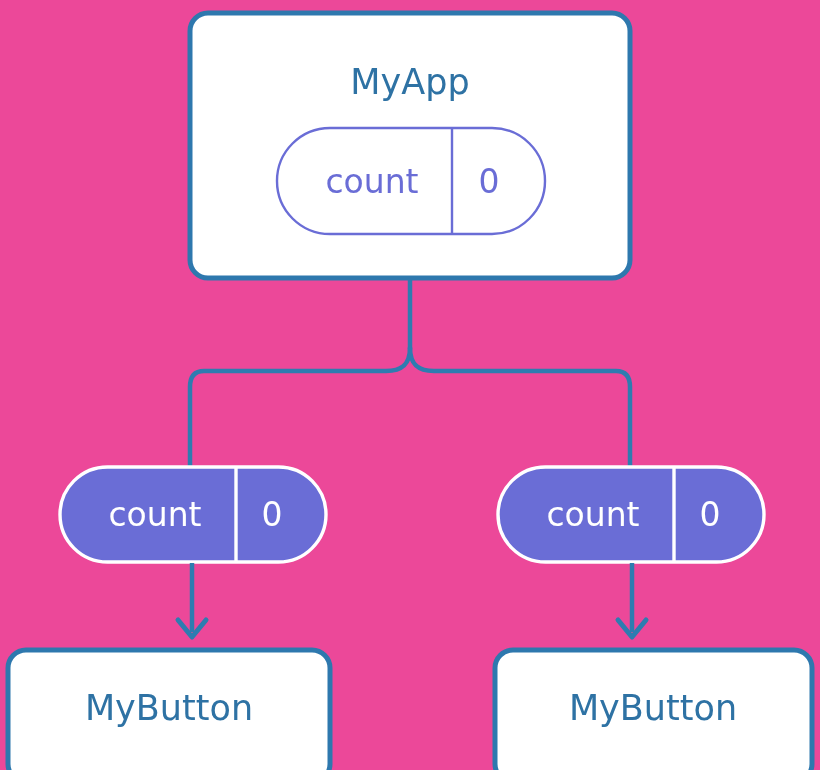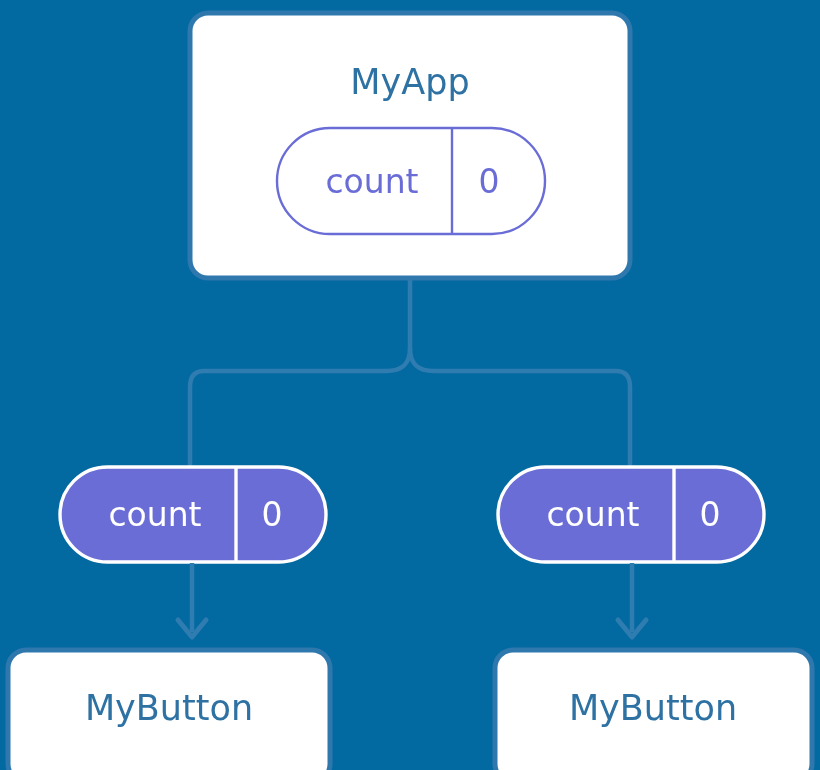--- a/index.html
+++ b/index.html
@@ -11,21 +11,21 @@
   body {
     width: 820px;
     height: 770px;
     overflow: hidden;
     font-family: "DejaVu Sans", "Liberation Sans", sans-serif;
   }
   #diagram-root {
     position: relative;
     width: 820px;
     height: 770px;
-    background: #0369a1;
+    background: #ec4899;
   }
   #diagram-svg {
     position: absolute;
     top: 0;
     left: 0;
     width: 820px;
     height: 770px;
     display: block;
   }
   .component-box-fill { fill: #ffffff; }

